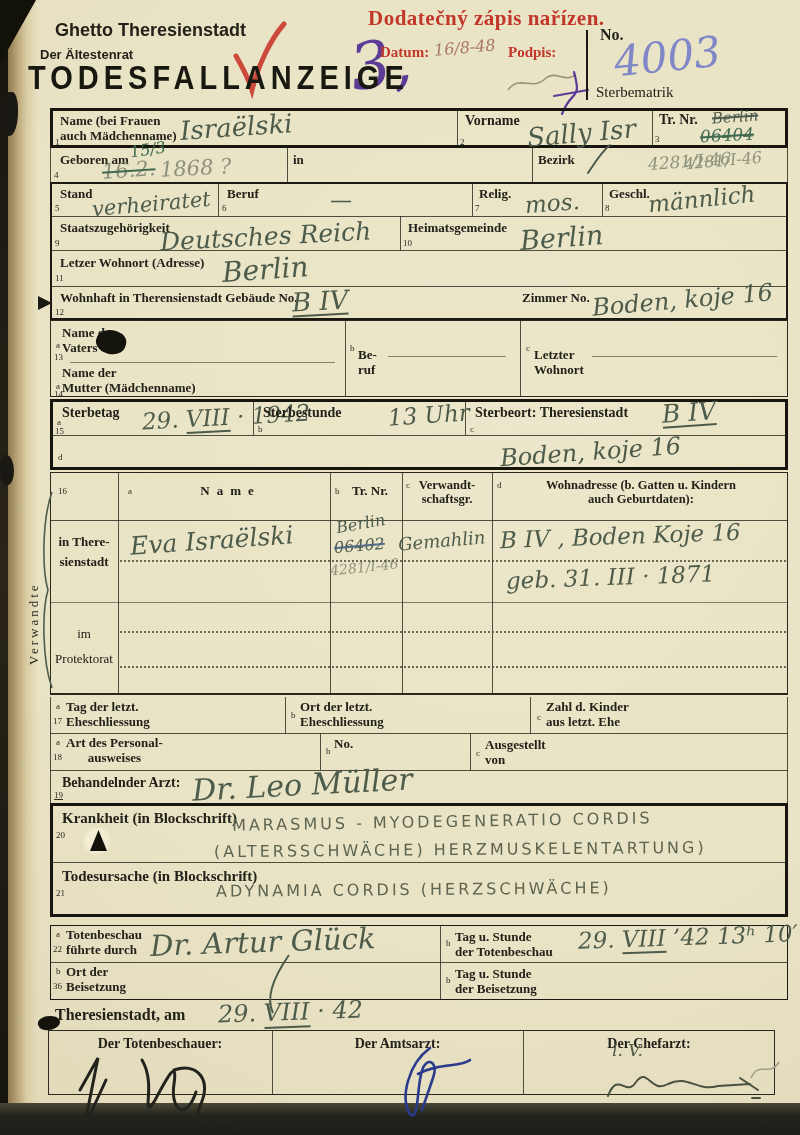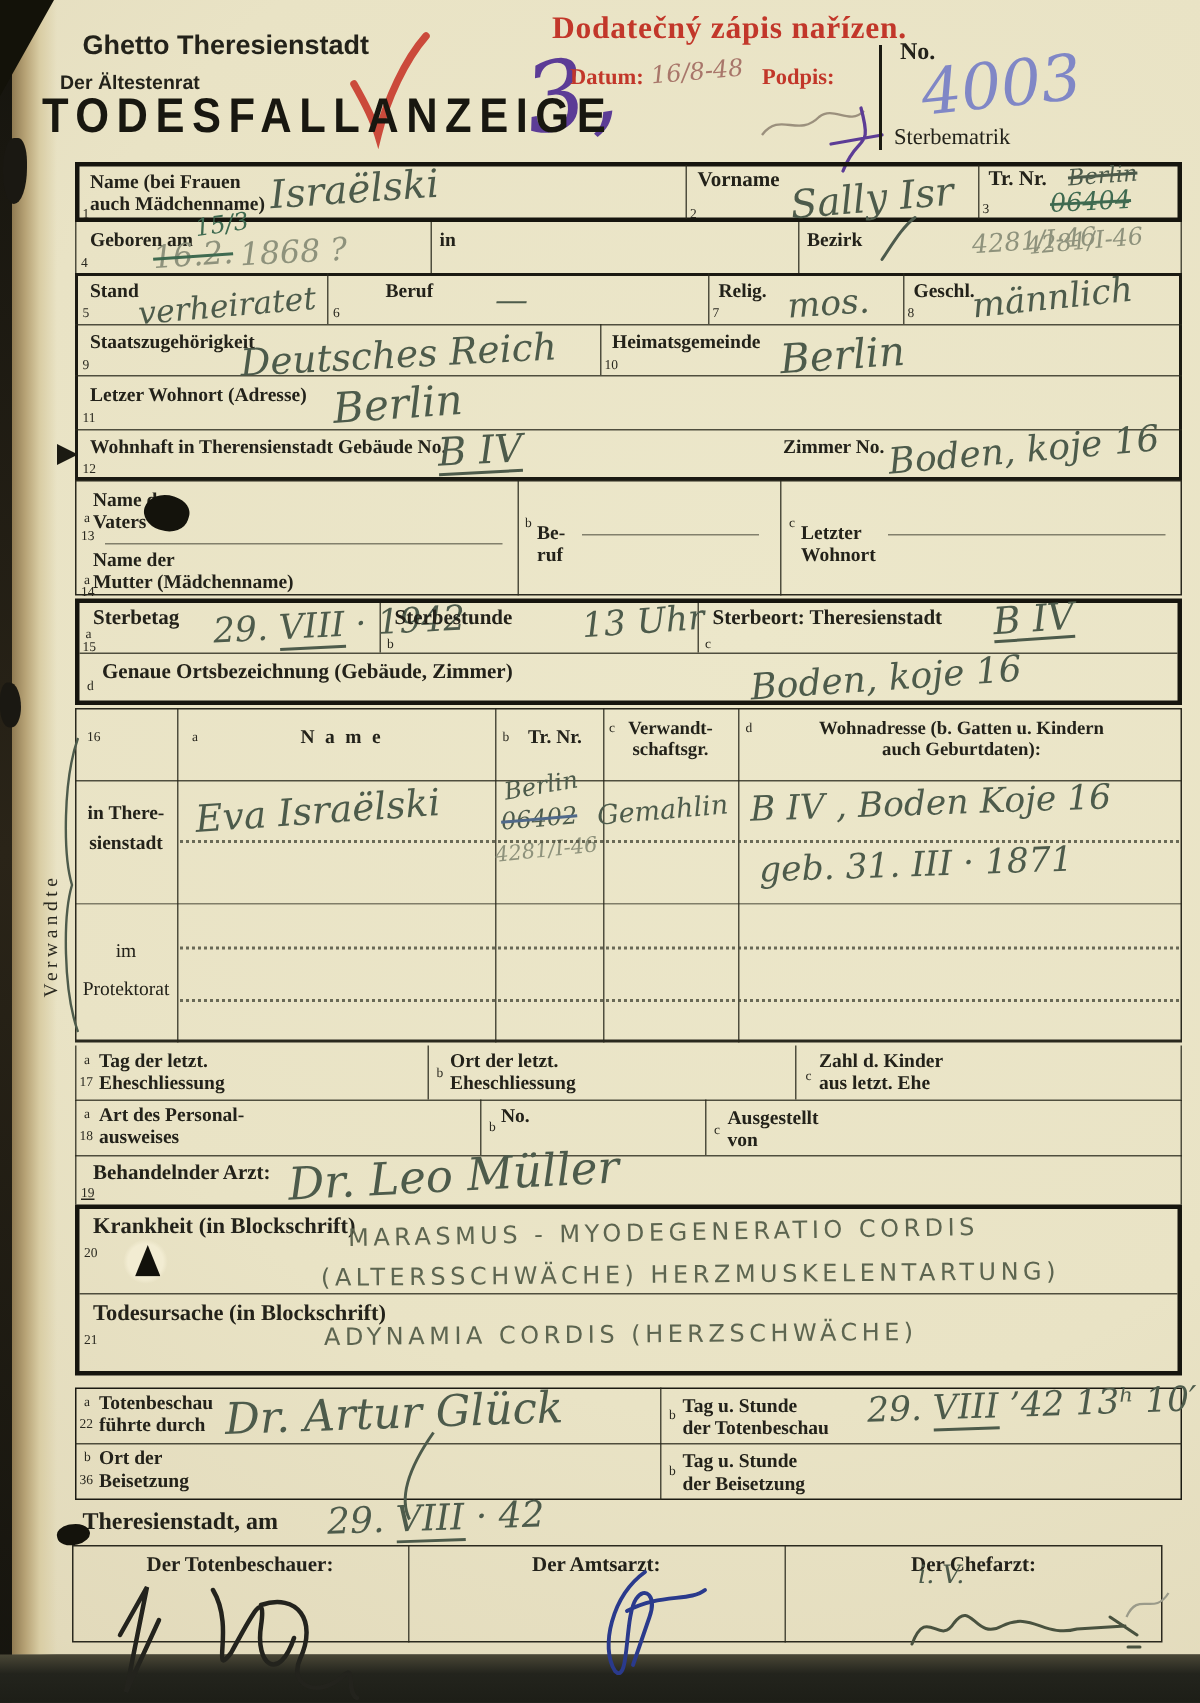--- a/index.html
+++ b/index.html
@@ -112,21 +112,21 @@
   <div class="abs hline" style="left:50px;top:216px;width:738px;"></div>
   <div class="abs hline" style="left:50px;top:250px;width:738px;"></div>
   <div class="abs hline" style="left:50px;top:286px;width:738px;"></div>
 
   <div class="abs vline" style="left:218px;top:182px;height:34px;"></div>
   <div class="abs vline" style="left:472px;top:182px;height:34px;"></div>
   <div class="abs vline" style="left:602px;top:182px;height:34px;"></div>
   <div class="abs lbl" style="left:60px;top:187px;font-size:13px;"><span>Stand</span></div>
   <div class="abs num" style="left:55px;top:203px;"><span>5</span></div>
   <div class="abs hw" style="left:92px;top:194px;font-size:21px;transform:rotate(-5deg);"><span>verheiratet</span></div>
-  <div class="abs lbl" style="left:227px;top:187px;font-size:13px;margin-left:30px;"><span>Beruf</span></div>
+  <div class="abs lbl" style="left:227px;top:187px;font-size:13px;"><span>Beruf</span></div>
   <div class="abs num" style="left:222px;top:203px;"><span>6</span></div>
   <div class="abs hw" style="left:330px;top:190px;font-size:22px;"><span>—</span></div>
   <div class="abs lbl" style="left:479px;top:187px;font-size:13px;"><span>Relig.</span></div>
   <div class="abs num" style="left:475px;top:203px;"><span>7</span></div>
   <div class="abs hw" style="left:525px;top:192px;font-size:23px;transform:rotate(-4deg);"><span>mos.</span></div>
   <div class="abs lbl" style="left:609px;top:187px;font-size:13px;"><span>Geschl.</span></div>
   <div class="abs num" style="left:605px;top:203px;"><span>8</span></div>
   <div class="abs hw" style="left:648px;top:188px;font-size:23px;transform:rotate(-6deg);"><span>männlich</span></div>
 
   <div class="abs vline" style="left:400px;top:216px;height:34px;"></div>
@@ -191,21 +191,20 @@
     <span>29.</span>
     <span class="ul">VIII</span>
     <span>· 1942</span>
   </div>
   <div class="abs lbl" style="left:263px;top:405px;font-size:14px;"><span>Sterbestunde</span></div>
   <div class="abs num" style="left:258px;top:424px;"><span>b</span></div>
   <div class="abs hw" style="left:388px;top:404px;font-size:23px;transform:rotate(-4deg);"><span>13 Uhr</span></div>
   <div class="abs lbl" style="left:475px;top:405px;font-size:14px;"><span>Sterbeort: Theresienstadt</span></div>
   <div class="abs num" style="left:470px;top:424px;"><span>c</span></div>
   <div class="abs hw ul" style="left:662px;top:400px;font-size:25px;transform:rotate(-4deg);"><span>B IV</span></div>
-  <div class="abs lbl" style="left:68px;top:441px;font-size:14px;"><span>Genaue Ortsbezeichnung (Gebäude, Zimmer)</span></div>
   <div class="abs num" style="left:58px;top:452px;"><span>d</span></div>
   <div class="abs hw" style="left:500px;top:440px;font-size:24px;transform:rotate(-4deg);"><span>Boden, koje 16</span></div>
 
   <div class="abs boxthin" style="left:50px;top:472px;width:738px;height:223px;border-bottom-width:2.5px;"></div>
   <div class="abs hline" style="left:50px;top:520px;width:738px;"></div>
   <div class="abs vline" style="left:118px;top:472px;height:223px;"></div>
   <div class="abs vline" style="left:330px;top:472px;height:223px;"></div>
   <div class="abs vline" style="left:402px;top:472px;height:223px;"></div>
   <div class="abs vline" style="left:492px;top:472px;height:223px;"></div>
   <div class="abs num" style="left:58px;top:486px;"><span>16</span></div>
@@ -273,21 +272,21 @@
     <span>aus letzt. Ehe</span>
   </div>
 
   <div class="abs vline" style="left:320px;top:733px;height:37px;"></div>
   <div class="abs vline" style="left:470px;top:733px;height:37px;"></div>
   <div class="abs vline" style="left:50px;top:733px;height:37px;"></div>
   <div class="abs vline" style="left:787px;top:733px;height:37px;"></div>
   <div class="abs hline" style="left:50px;top:770px;width:738px;"></div>
   <div class="abs num" style="left:56px;top:737px;"><span>a</span></div>
   <div class="abs num" style="left:53px;top:752px;"><span>18</span></div>
-  <div class="abs lbl" style="left:66px;top:736px;font-size:13px;">
+  <div class="abs lbl" style="left:66px;top:736px;font-size:13px;text-align:center;">
     <span>Art des Personal-</span><br>
     <span>ausweises</span>
   </div>
   <div class="abs num" style="left:326px;top:746px;"><span>b</span></div>
   <div class="abs lbl" style="left:334px;top:737px;font-size:13px;"><span>No.</span></div>
   <div class="abs num" style="left:476px;top:748px;"><span>c</span></div>
   <div class="abs lbl" style="left:485px;top:738px;font-size:13px;">
     <span>Ausgestellt</span><br>
     <span>von</span>
   </div>

